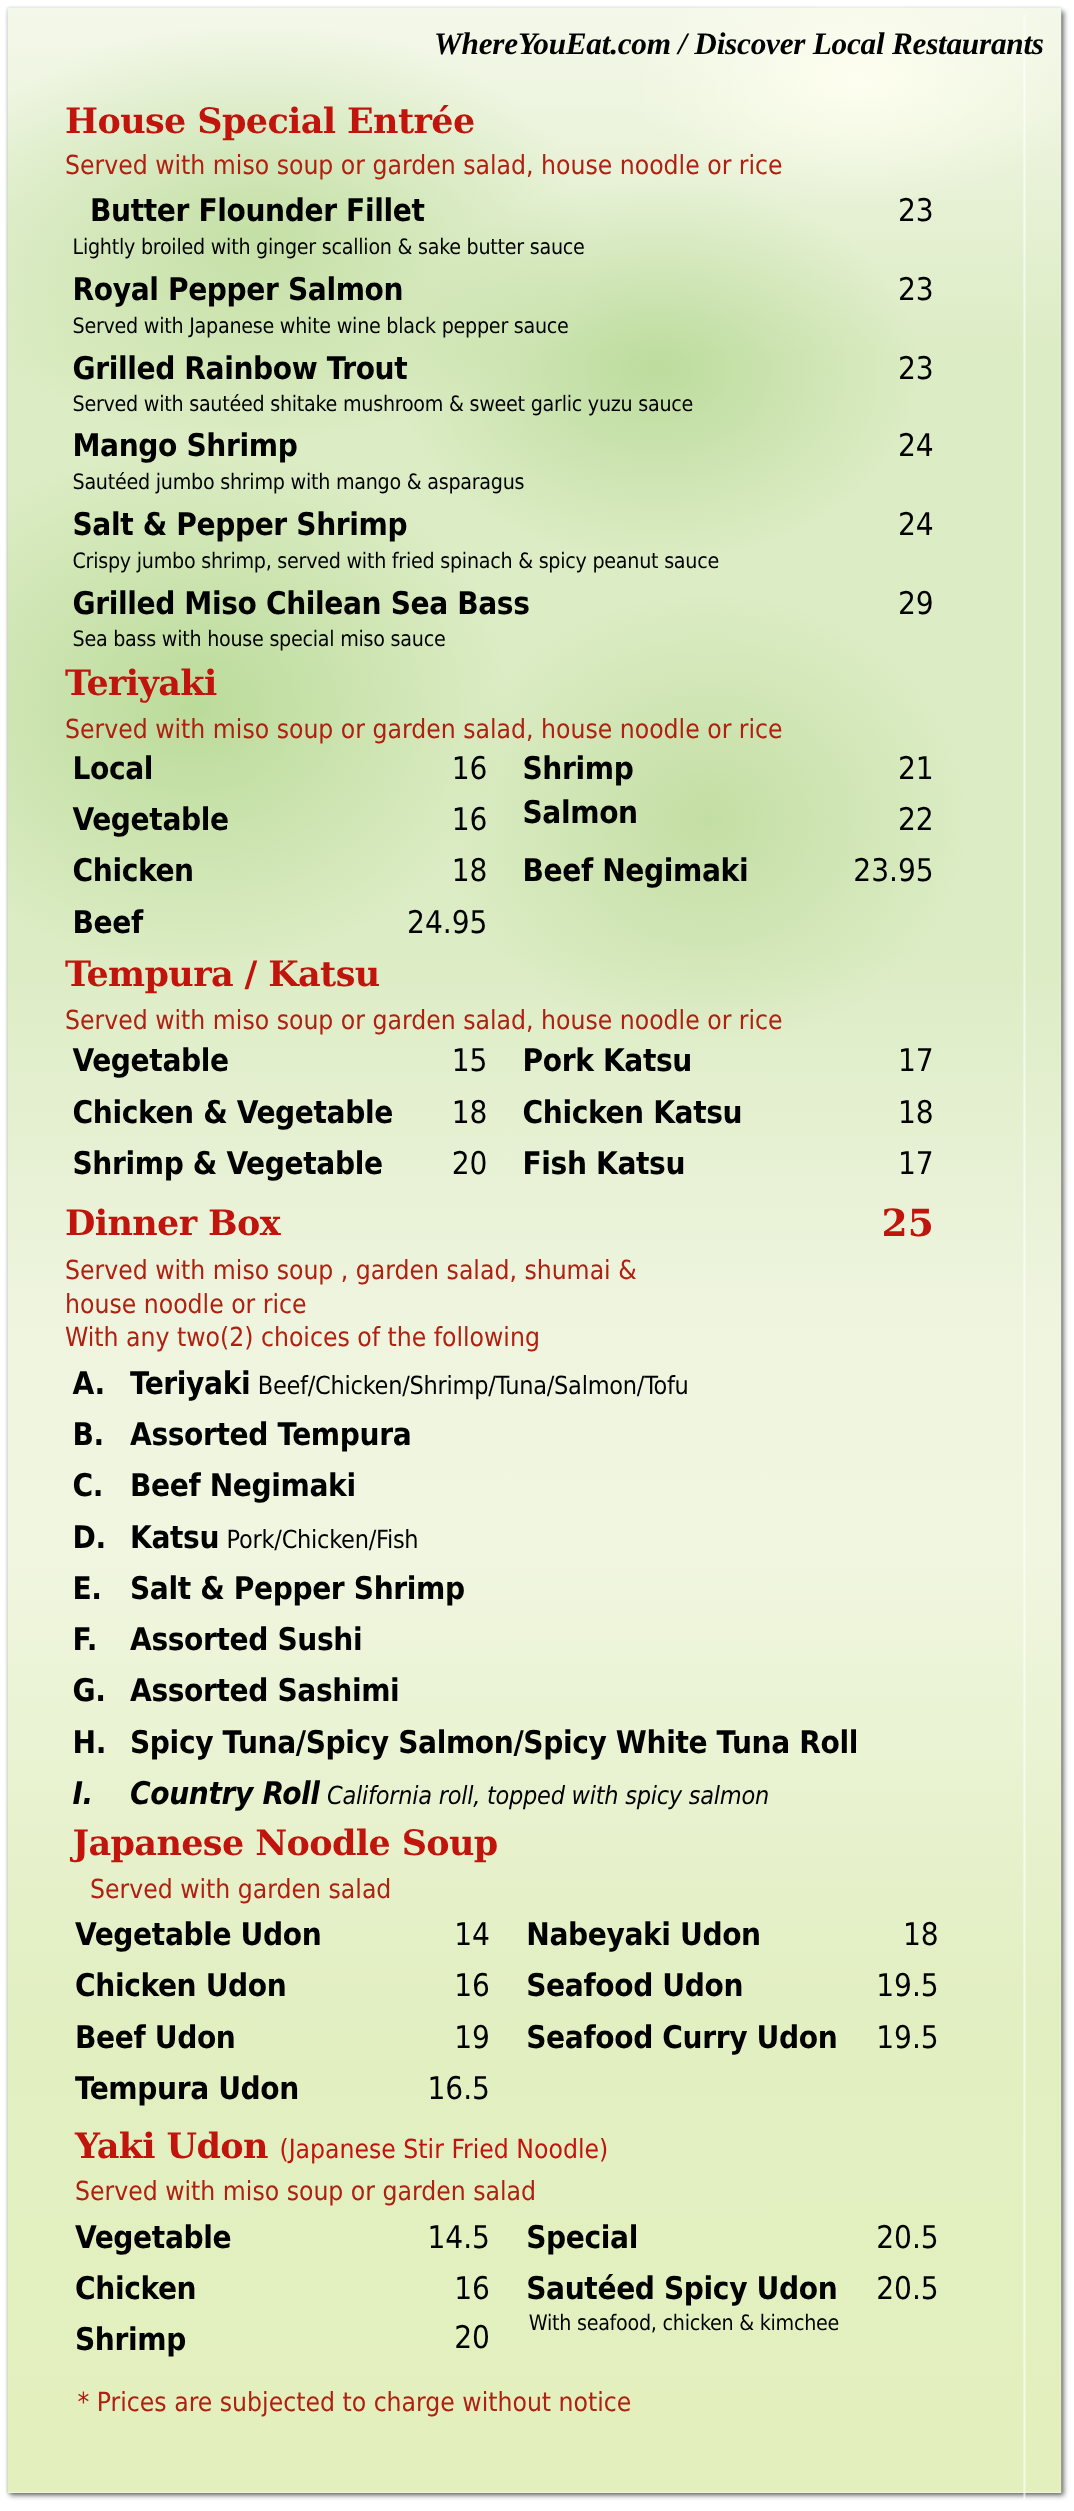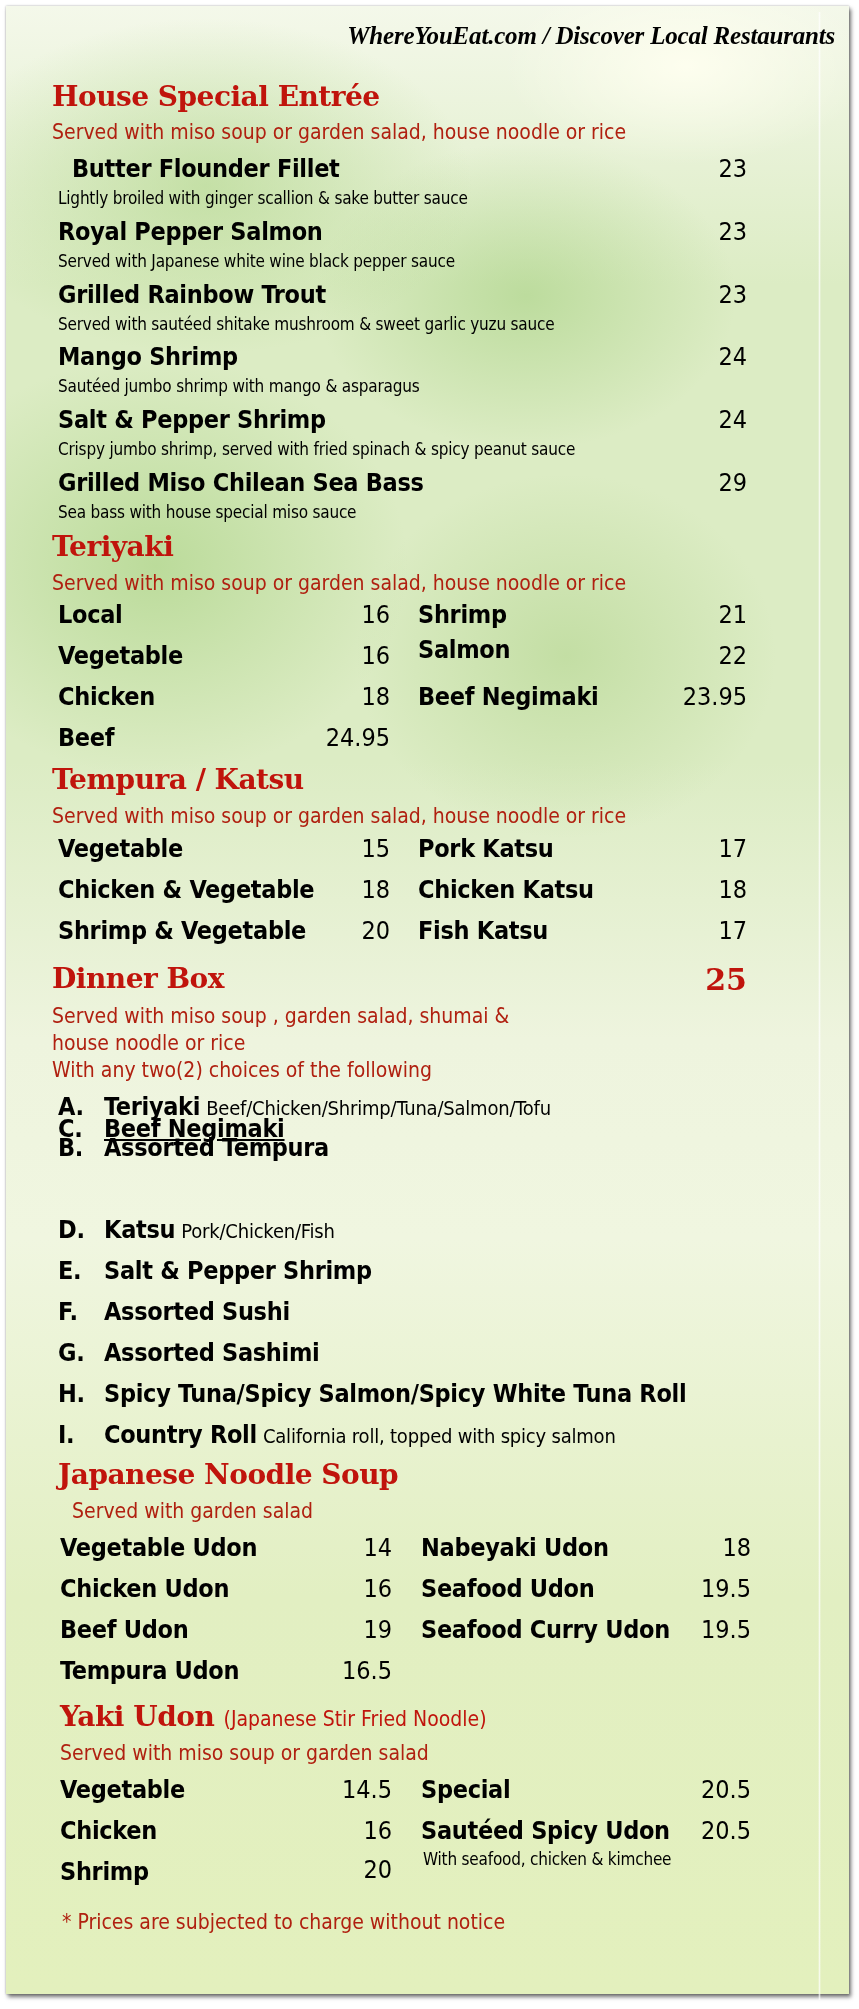--- a/index.html
+++ b/index.html
@@ -134,39 +134,39 @@
 <div class="section-sub" style="top:1003px;">Served with miso soup , garden salad, shumai &amp;</div>
 <div class="section-sub" style="top:1030px;">house noodle or rice</div>
 <div class="section-sub" style="top:1057px;">With any two(2) choices of the following</div>
 
 <div class="choice" style="top:1092px;">
   <span class="letter">A.</span><span>Teriyaki</span><span class="detail">Beef/Chicken/Shrimp/Tuna/Salmon/Tofu</span>
 </div>
 <div class="choice" style="top:1133px;">
   <span class="letter">B.</span><span>Assorted Tempura</span>
 </div>
-<div class="choice" style="top:1114px;text-decoration:underline;">
+<div class="choice" style="top:1174px;">
   <span class="letter">C.</span><span>Beef Negimaki</span>
 </div>
 <div class="choice" style="top:1215px;">
   <span class="letter">D.</span><span>Katsu</span><span class="detail">Pork/Chicken/Fish</span>
 </div>
 <div class="choice" style="top:1256px;">
   <span class="letter">E.</span><span>Salt &amp; Pepper Shrimp</span>
 </div>
 <div class="choice" style="top:1297px;">
   <span class="letter">F.</span><span>Assorted Sushi</span>
 </div>
 <div class="choice" style="top:1338px;">
   <span class="letter">G.</span><span>Assorted Sashimi</span>
 </div>
 <div class="choice" style="top:1379px;">
   <span class="letter">H.</span><span>Spicy Tuna/Spicy Salmon/Spicy White Tuna Roll</span>
 </div>
-<div class="choice" style="top:1420px;">
+<div class="choice" style="top:1420px;font-style:italic;">
   <span class="letter">I.</span><span>Country Roll</span><span class="detail">California roll, topped with spicy salmon</span>
 </div>
 
 <div class="section-title" style="top:1458px; left:58px;">Japanese Noodle Soup</div>
 <div class="section-sub" style="top:1498px; left:72px;">Served with garden salad</div>
 
 <div class="row" style="left:60px; top:1533px;">Vegetable Udon</div>
 <div class="price" style="left:300px; width:92px; top:1533px;">14</div>
 <div class="row" style="left:60px; top:1574px;">Chicken Udon</div>
 <div class="price" style="left:300px; width:92px; top:1574px;">16</div>

